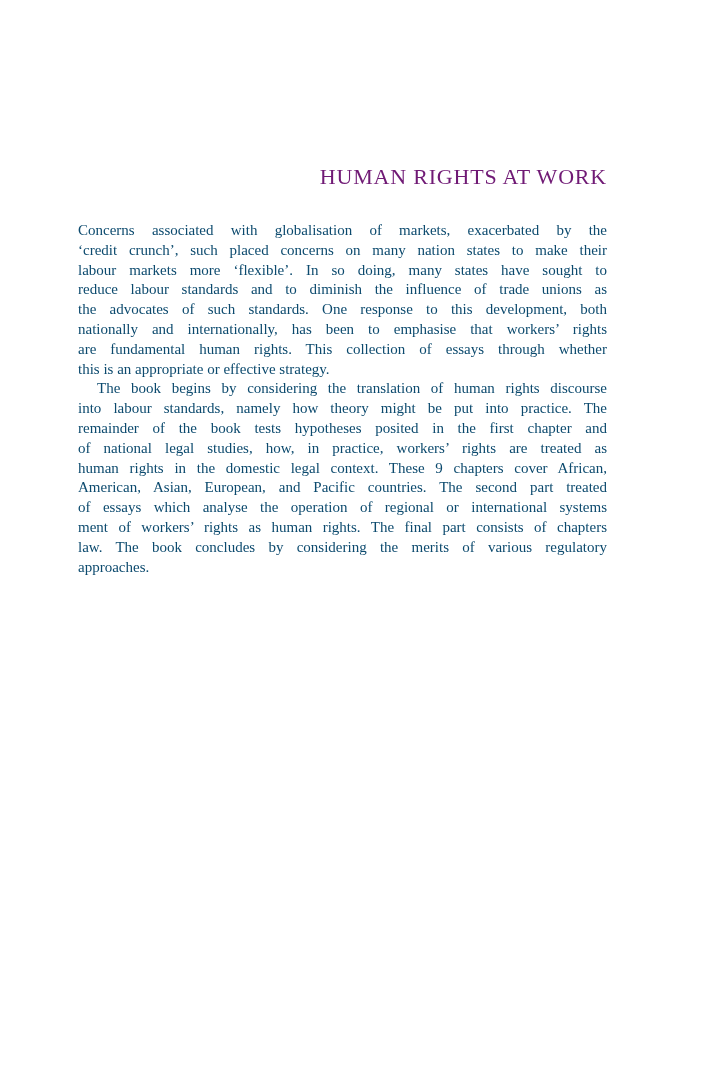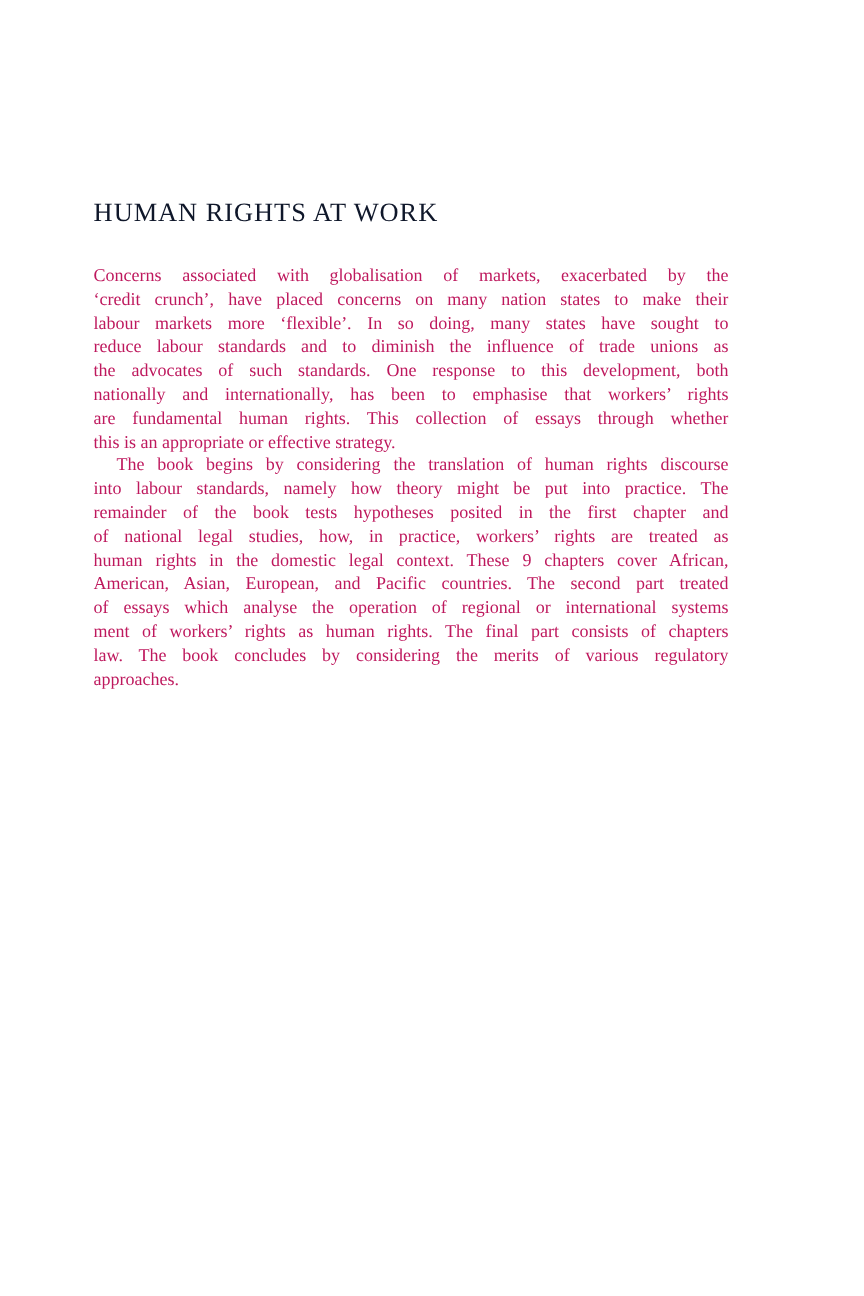--- a/index.html
+++ b/index.html
@@ -20,31 +20,31 @@
     left: 78px;
     top: 165px;
     width: 529px;
   }
   .title {
     margin: 0 0 32px 0;
     font-size: 22px;
     line-height: 24px;
     font-weight: normal;
     letter-spacing: 0.8px;
-    text-align: left;
-    color: #0f172a;
+    text-align: right;
+    color: #701a75;
   }
   .paragraph {
     margin: 0;
     padding: 0;
   }
   .line {
     font-size: 15px;
     line-height: 19.8px;
-    color: #be185d;
+    color: #0c4a6e;
     text-align: justify;
     text-align-last: justify;
     overflow: hidden;
     white-space: normal;
   }
   .line.last-line {
     text-align-last: left;
   }
   .line.first-indent {
     text-indent: 19px;
@@ -52,21 +52,21 @@
 </style>
 </head>
 <body>
 
 <div class="page">
   <div class="content">
     <h1 class="title">HUMAN RIGHTS AT WORK</h1>
     <div id="body-text">
         <div class="paragraph">
           <div class="line">Concerns associated with globalisation of markets, exacerbated by the</div>
-          <div class="line">‘credit crunch’, have placed concerns on many nation states to make their</div>
+          <div class="line">‘credit crunch’, such placed concerns on many nation states to make their</div>
           <div class="line">labour markets more ‘flexible’. In so doing, many states have sought to</div>
           <div class="line">reduce labour standards and to diminish the influence of trade unions as</div>
           <div class="line">the advocates of such standards. One response to this development, both</div>
           <div class="line">nationally and internationally, has been to emphasise that workers’ rights</div>
           <div class="line">are fundamental human rights. This collection of essays through whether</div>
           <div class="line last-line">this is an appropriate or effective strategy.</div>
         </div>
         <div class="paragraph">
           <div class="line first-indent">The book begins by considering the translation of human rights discourse</div>
           <div class="line">into labour standards, namely how theory might be put into practice. The</div>

